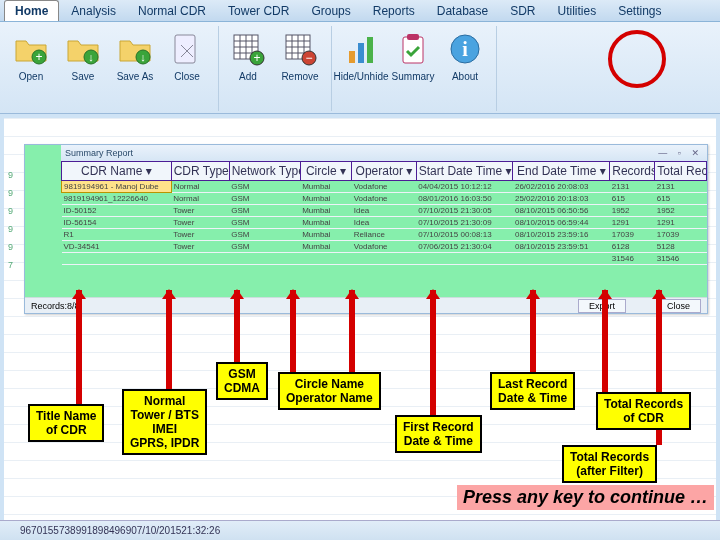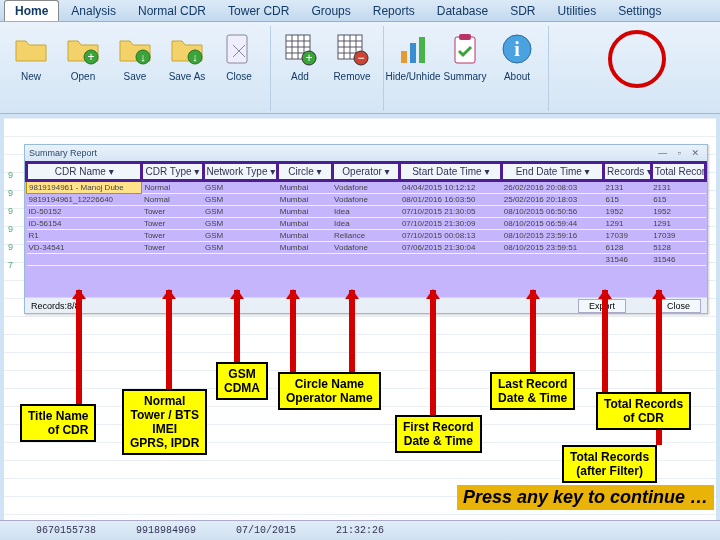--- a/index.html
+++ b/index.html
@@ -77,48 +77,49 @@
     pointer-events: none;
   }
 
   
   .report-window {
     position: absolute;
     top: 144px;
     left: 24px;
     right: 12px;
     height: 170px;
-    background: #c4b5fd;
+    background: #86efac;
     border: 1px solid #9abadb;
     box-shadow: 1px 1px 2px rgba(0,0,0,.2);
+    padding-left: 36px;
   }
   .report-title {
     height: 16px;
     background: linear-gradient(#eaf2fb,#d6e6f5);
     font-size: 9px;
     color: #2a4a6a;
     padding: 1px 4px;
     display:flex;
     justify-content:space-between;
     align-items:center;
   }
   .table {
     width: 100%;
     border-collapse: collapse;
     font-size: 8px;
     color: #444;
     table-layout: fixed;
   }
   .table th {
     background: #f1f6fb;
-    border: 3px solid #4c1d95;
+    border: 1px solid #4c1d95;
     padding: 2px 2px;
     font-weight: normal;
     color: #335;
-    font-size:10px;
+    font-size:12px;
     white-space: nowrap;
     overflow:hidden;
   }
   .table td {
     border-bottom: 1px solid #eef3f8;
     padding: 1px 2px;
     white-space: nowrap;
     overflow: hidden;
     font-size:8px;
   }
@@ -168,21 +169,21 @@
   }
 
   .continue {
     position: absolute;
     right: 6px;
     bottom: 30px;
     font-size: 18px;
     font-weight: bold;
     font-style: italic;
     color: #000;
-    background: #eab308;
+    background: #fca5a5;
     padding:2px 6px;
   }
 
   
   .bggrid {
     position: absolute;
     top: 118px;
     left: 4px;
     right: 4px;
     bottom: 4px;
@@ -198,25 +199,23 @@
   .rownum { position:absolute; left:8px; font-size:9px; color:#5a7; }
 
   .footer {
     position:absolute;
     bottom:0; left:0; right:0;
     height:20px;
     background:linear-gradient(#e1edf8,#cfe1f1);
     border-top:1px solid #aac;
     display:flex;
     align-items:center;
-    gap:40px;
-    padding:0 36px;
+    padding:0 20px;
     font-size:10px;
     color:#335;
-    font-family:Liberation Mono, monospace;
   }
 </style>
 </head>
 <body>
 
 <div class="bggrid"></div>
 
 <div class="tabrow" id="tabrow">
     <div class="tab active">Home</div>
     <div class="tab">Analysis</div>
@@ -225,28 +224,20 @@
     <div class="tab">Groups</div>
     <div class="tab">Reports</div>
     <div class="tab">Database</div>
     <div class="tab">SDR</div>
     <div class="tab">Utilities</div>
     <div class="tab">Settings</div>
   </div>
 
 <div class="ribbon" id="ribbon">
     <div class="ribbon-group">
-      <div class="ribbon-btn">
-        <div class="icon">
-          <svg width="36" height="36" viewBox="0 0 36 36">
-            <path d="M3 10 h10 l3 4 h17 v16 h-30 z" fill="#f4d26a" stroke="#c9a634"></path>
-          </svg>
-        </div>
-        <div class="lbl">New</div>
-      </div>
       <div class="ribbon-btn">
         <div class="icon">
           <svg width="36" height="36" viewBox="0 0 36 36">
             <path d="M3 10 h10 l3 4 h17 v16 h-30 z" fill="#f4d26a" stroke="#c9a634"></path>
             <circle cx="26" cy="26" r="7" fill="#3aa43a" stroke="#277327"></circle>
             <text x="26" y="30" text-anchor="middle" font-size="12" fill="#fff">+</text>
           </svg>
         </div>
         <div class="lbl">Open</div>
       </div>
@@ -480,21 +471,21 @@
 <div class="arrow" style="left:76px;  top:290px; height:115px;"></div>
 <div class="arrow" style="left:166px; top:290px; height:115px;"></div>
 <div class="arrow" style="left:234px; top:290px; height:80px;"></div>
 <div class="arrow" style="left:290px; top:290px; height:95px;"></div>
 <div class="arrow" style="left:349px; top:290px; height:95px;"></div>
 <div class="arrow" style="left:430px; top:290px; height:130px;"></div>
 <div class="arrow" style="left:530px; top:290px; height:90px;"></div>
 <div class="arrow" style="left:602px; top:290px; height:110px;"></div>
 <div class="arrow" style="left:656px; top:290px; height:155px;"></div>
 
-<div class="callout" style="left:20px;  top:404px;text-align:right;">Title Name<br>of CDR</div>
+<div class="callout" style="left:28px;  top:404px;">Title Name<br>of CDR</div>
 <div class="callout" style="left:122px; top:389px;">Normal<br>Tower / BTS<br>IMEI<br>GPRS, IPDR</div>
 <div class="callout" style="left:216px; top:362px;">GSM<br>CDMA</div>
 <div class="callout" style="left:278px; top:372px;">Circle Name<br>Operator Name</div>
 <div class="callout" style="left:395px; top:415px;">First Record<br>Date &amp; Time</div>
 <div class="callout" style="left:490px; top:372px;">Last Record<br>Date &amp; Time</div>
 <div class="callout" style="left:596px; top:392px;">Total Records<br>of CDR</div>
 <div class="callout" style="left:562px; top:445px;">Total Records<br>(after Filter)</div>
 
 <div class="continue">Press any key to continue …</div>
 

